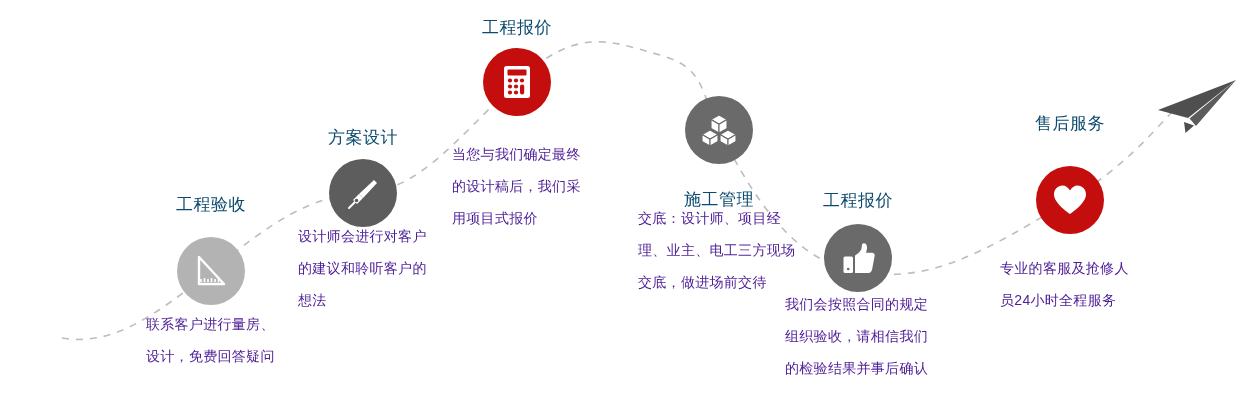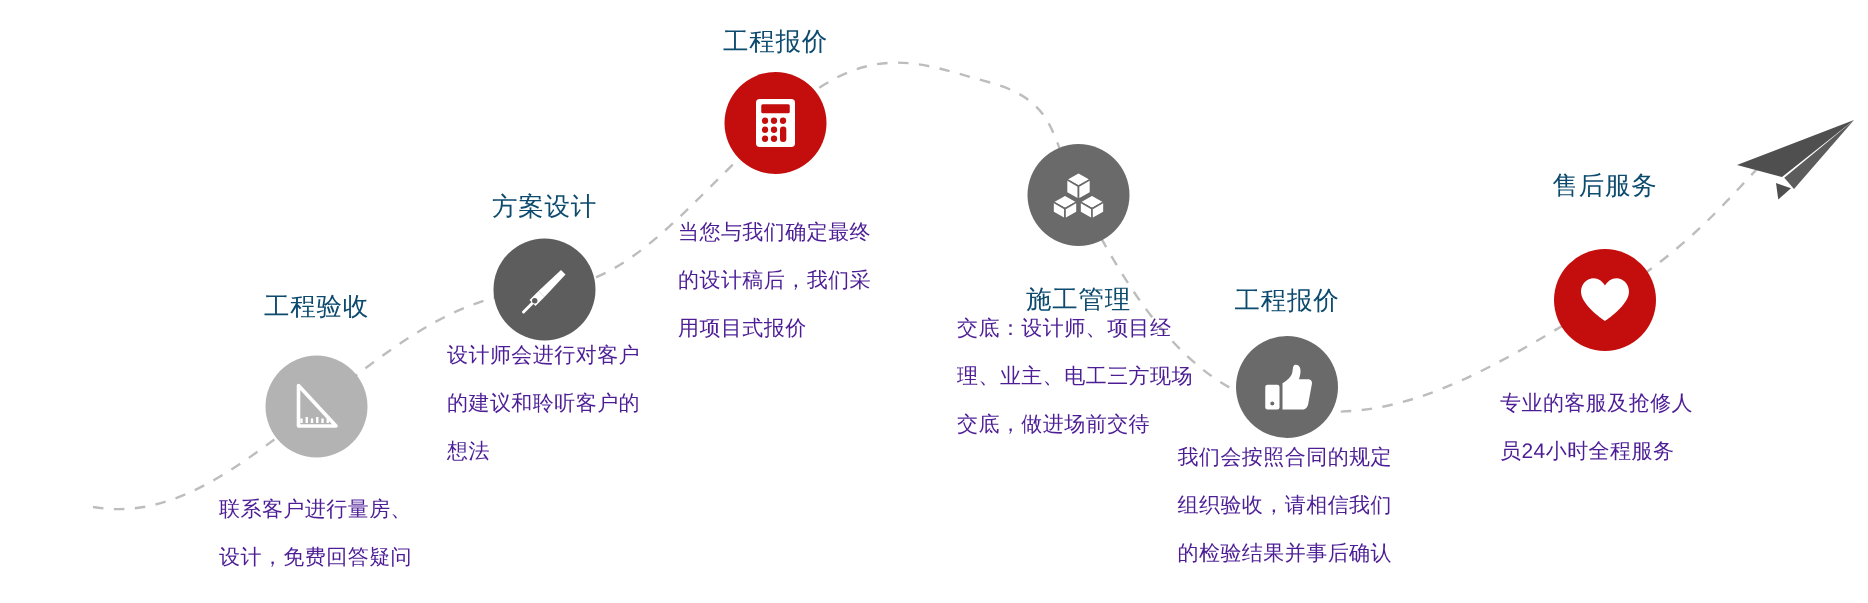--- a/index.html
+++ b/index.html
@@ -85,21 +85,21 @@
 
   <div class="step" style="left:211px;top:0;">
     <div class="step-title" style="top:194px;">工程验收</div>
     <div class="step-circle" style="top:237px;background:#b3b3b3;">
       <svg width="40" height="40" viewBox="0 0 40 40">
         <path d="M8 33 L8 6 L33 33 Z" fill="none" stroke="#ffffff" stroke-width="2.4" stroke-linejoin="round"></path>
         <path d="M10 28 L10 31 M13.5 27 L13.5 31 M17 28 L17 31 M20.5 27 L20.5 31 M24 28 L24 31 M27.5 27 L27.5 31" stroke="#ffffff" stroke-width="1.6"></path>
         <path d="M8 26 L8 33 L30 33" fill="#ffffff" opacity="0"></path>
       </svg>
     </div>
-    <div class="step-desc" style="top:323px;width:130px;">联系客户进行量房、设计，免费回答疑问</div>
+    <div class="step-desc" style="top:308px;width:130px;">联系客户进行量房、设计，免费回答疑问</div>
   </div>
 
   <div class="step" style="left:363px;top:0;">
     <div class="step-title" style="top:127px;">方案设计</div>
     <div class="step-circle" style="top:159px;background:#5d5d5d;">
       <svg width="38" height="38" viewBox="0 0 38 38">
         <path d="M30 6 L33 9 L19 24 L15 20 Z" fill="#ffffff"></path>
         <path d="M15 20 L19 24 L13 30 L9 26 Z" fill="#ffffff"></path>
         <path d="M11 28 L5 34" stroke="#ffffff" stroke-width="2" stroke-linecap="round"></path>
         <circle cx="12.5" cy="26.5" r="1.8" fill="#5d5d5d"></circle>

